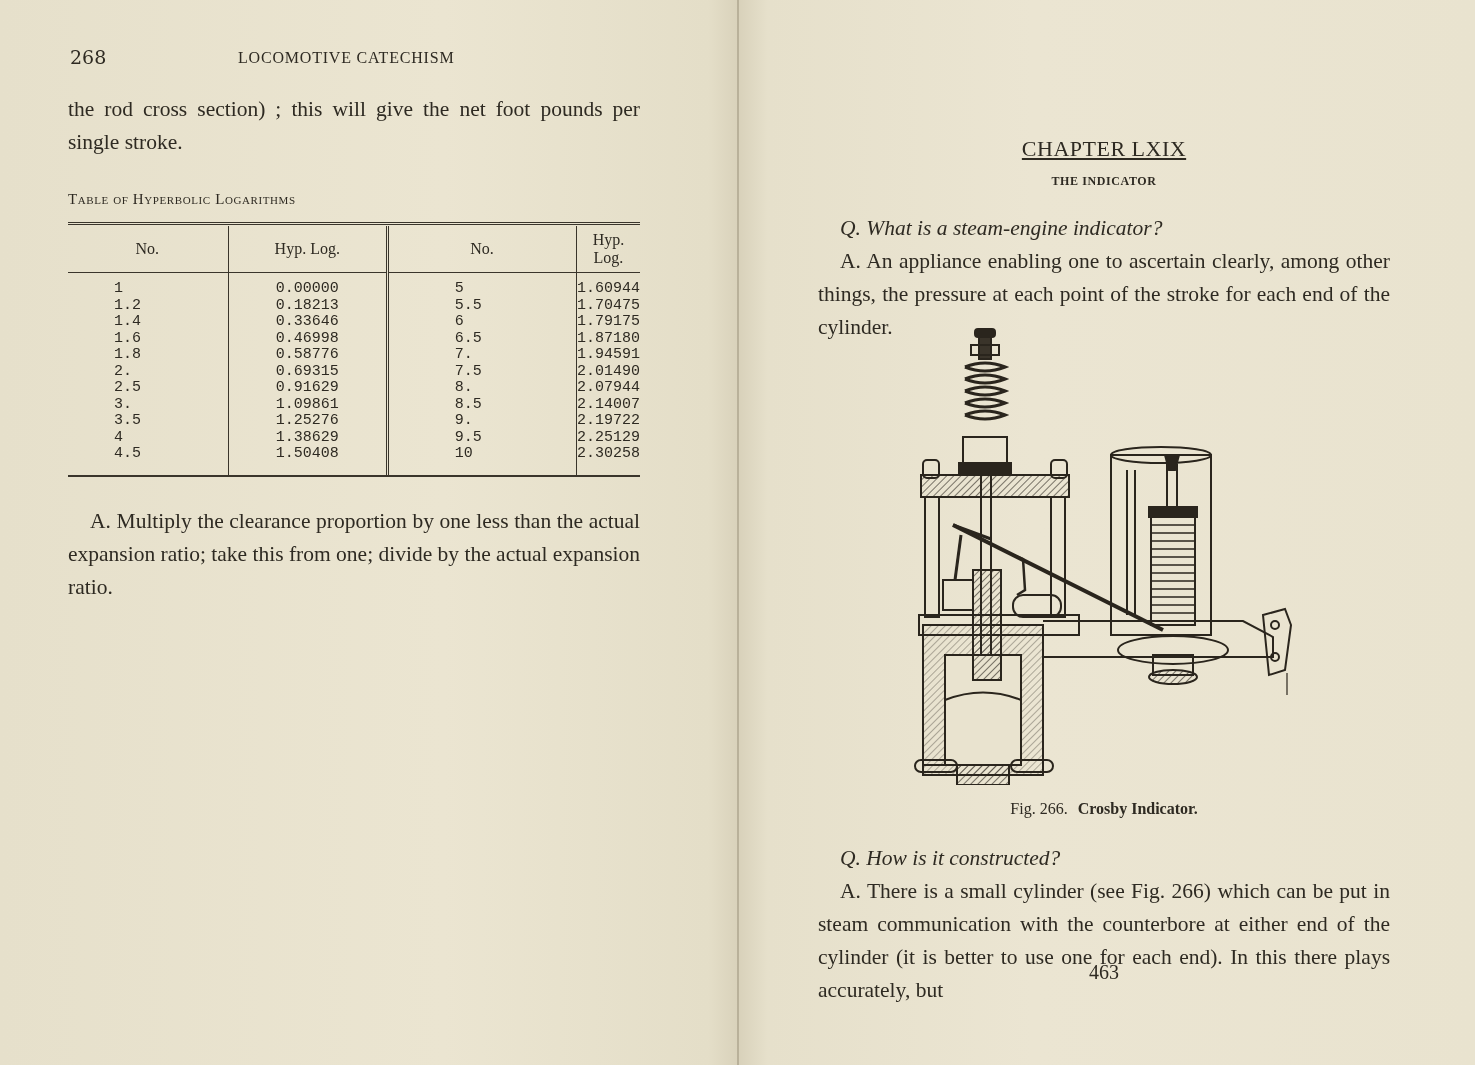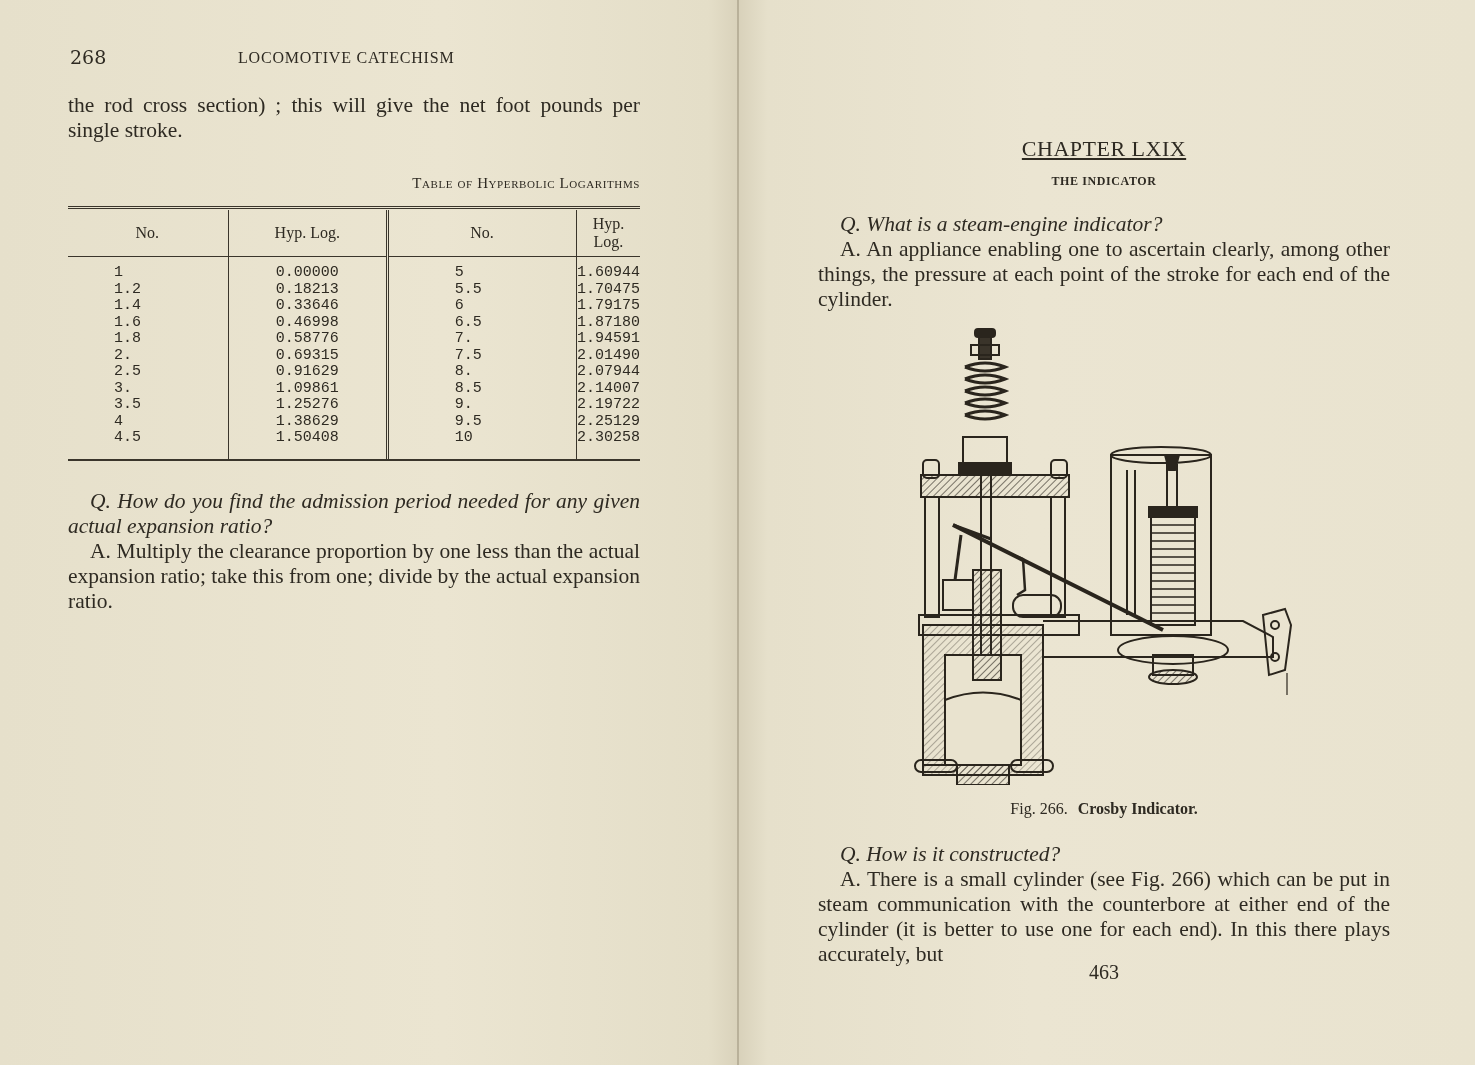--- a/index.html
+++ b/index.html
@@ -28,30 +28,30 @@
   
   .run-head { position: absolute; top: 46px; left: 70px; width: 570px; height: 24px; }
   .page-num-top { position: absolute; left: 0; top: 0; font-size: 19px; }
   .run-title {
     position: absolute; left: 168px; top: 3px;
     font-family: "Liberation Serif", serif; font-size: 16px; letter-spacing: 0.8px;
   }
 
   .body-text {
     font-family: "Liberation Serif", serif;
-    font-size: 21.5px; line-height: 25px;
+    font-size: 21.5px; line-height: 33px;
     text-align: justify; margin: 0;
   }
   .body-text.indent { text-indent: 22px; }
   .q { font-style: italic; }
 
   .left-content { position: absolute; left: 68px; top: 93px; width: 572px; }
 
   .table-caption {
-    text-align: right; font-family: "Liberation Serif", serif;
+    text-align: left; font-family: "Liberation Serif", serif;
     font-size: 15px; letter-spacing: 0.6px; font-variant: small-caps;
     margin: 32px 0 14px 0;
   }
 
   
   .log-table-wrap {
     position: relative; width: 572px;
     border-top: 3px double #3a352b;
     border-bottom: 2px solid #3a352b;
     padding-top: 1px;
@@ -192,21 +192,20 @@
                 <td class="col-no vline1">4.5</td>
                 <td class="col-log vdouble">1.50408</td>
                 <td class="col-no2 vline1">10</td>
                 <td class="col-log2">2.30258</td>
               </tr>
             </tbody>
         </table>
       </div>
 
       <div class="left-qa">
-        <p class="body-text indent q">Q. How do you find the admission period needed for any given actual expansion ratio?</p>
         <p class="body-text indent">A. Multiply the clearance proportion by one less than the actual expansion ratio; take this from one; divide by the actual expansion ratio.</p>
       </div>
     </div>
   </div>
 
   <div class="page right">
     <div class="right-content" style="left:80px">
       <div class="chapter-num">CHAPTER LXIX</div>
       <div class="chapter-title">THE INDICATOR</div>
 

